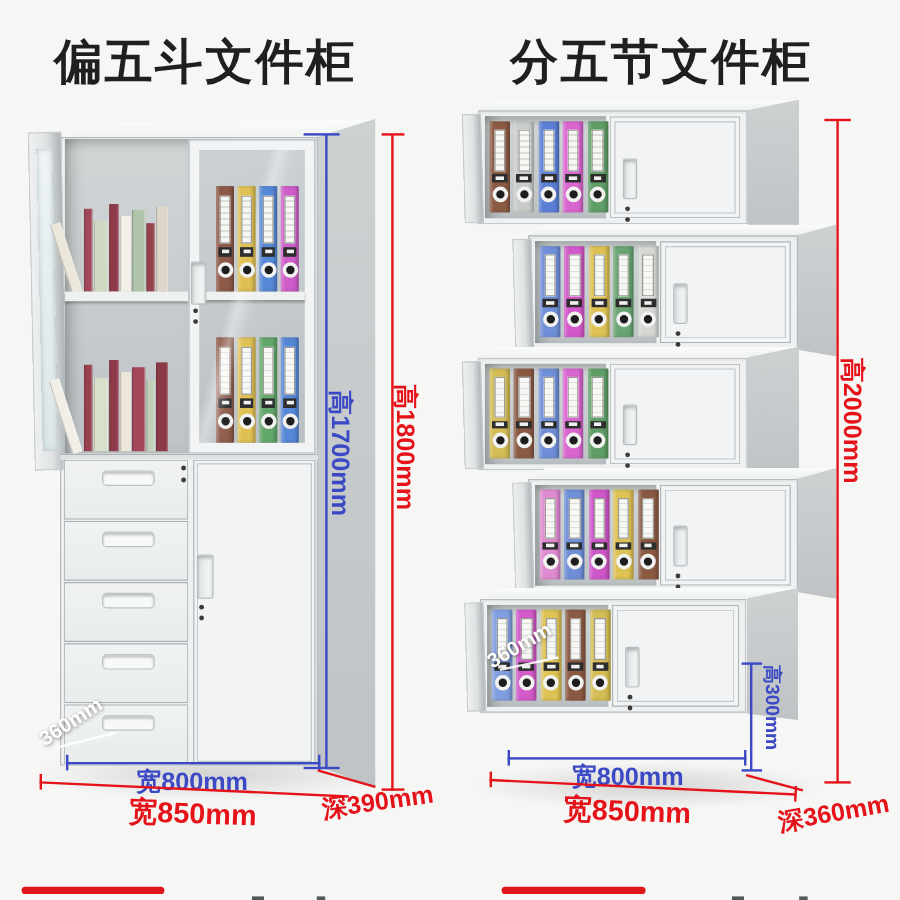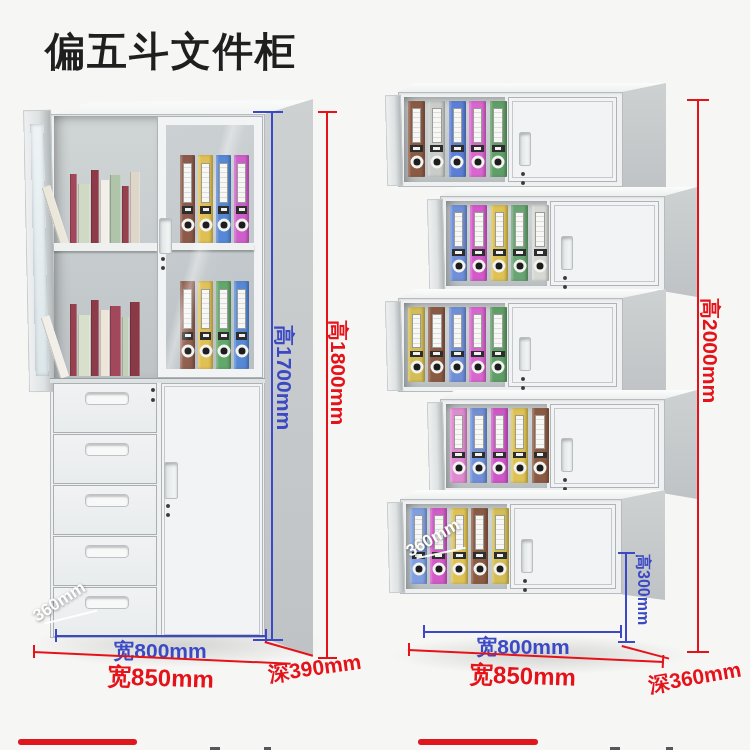--- a/index.html
+++ b/index.html
@@ -46,20 +46,21 @@
   .binder .bchip{position:absolute;left:30%;width:40%;top:60%;height:4%;background:#f0f0ee;}
   .binder .bring{position:absolute;left:50%;top:80%;width:11px;height:11px;transform:translate(-50%,-50%);background:#1d1d1d;border:3px solid #f2f2f0;border-radius:50%;box-sizing:border-box;width:13px;height:13px;}
   .book{position:absolute;bottom:0;box-shadow:inset 1px 0 0 rgba(0,0,0,.18), inset -1px 0 0 rgba(255,255,255,.25);}
 </style>
 </head>
 <body>
 
 <div class="stage">
 
   <div class="title" style="left:40px;top:24px;width:262px;">偏五斗文件柜</div>
+  <div class="title" style="left:420px;top:24px;width:262px;">分五节文件柜</div>
 
   <div class="abs floor-shadow" style="left:28px;top:622px;width:300px;height:46px;"></div>
 
   <div class="abs topface" style="left:45px;top:98px;width:270px;height:22px;clip-path:polygon(1.9% 82%,16.7% 18%,99.2% 9%,81.5% 68%);"></div>
   <div class="abs sideface" style="left:263px;top:99px;width:50px;height:558px;clip-path:polygon(0 2.8%,100% 0,100% 100%,0 96.5%);"></div>
   <div class="abs front" style="left:50px;top:114px;width:215px;height:524px;"></div>
 
   <div class="abs wing" style="left:26px;top:110px;width:28px;height:282px;transform:rotate(-1.2deg);">
     <div class="wing-glass" style="position:absolute;left:7px;top:14px;width:13px;height:252px;"></div>
   </div>

